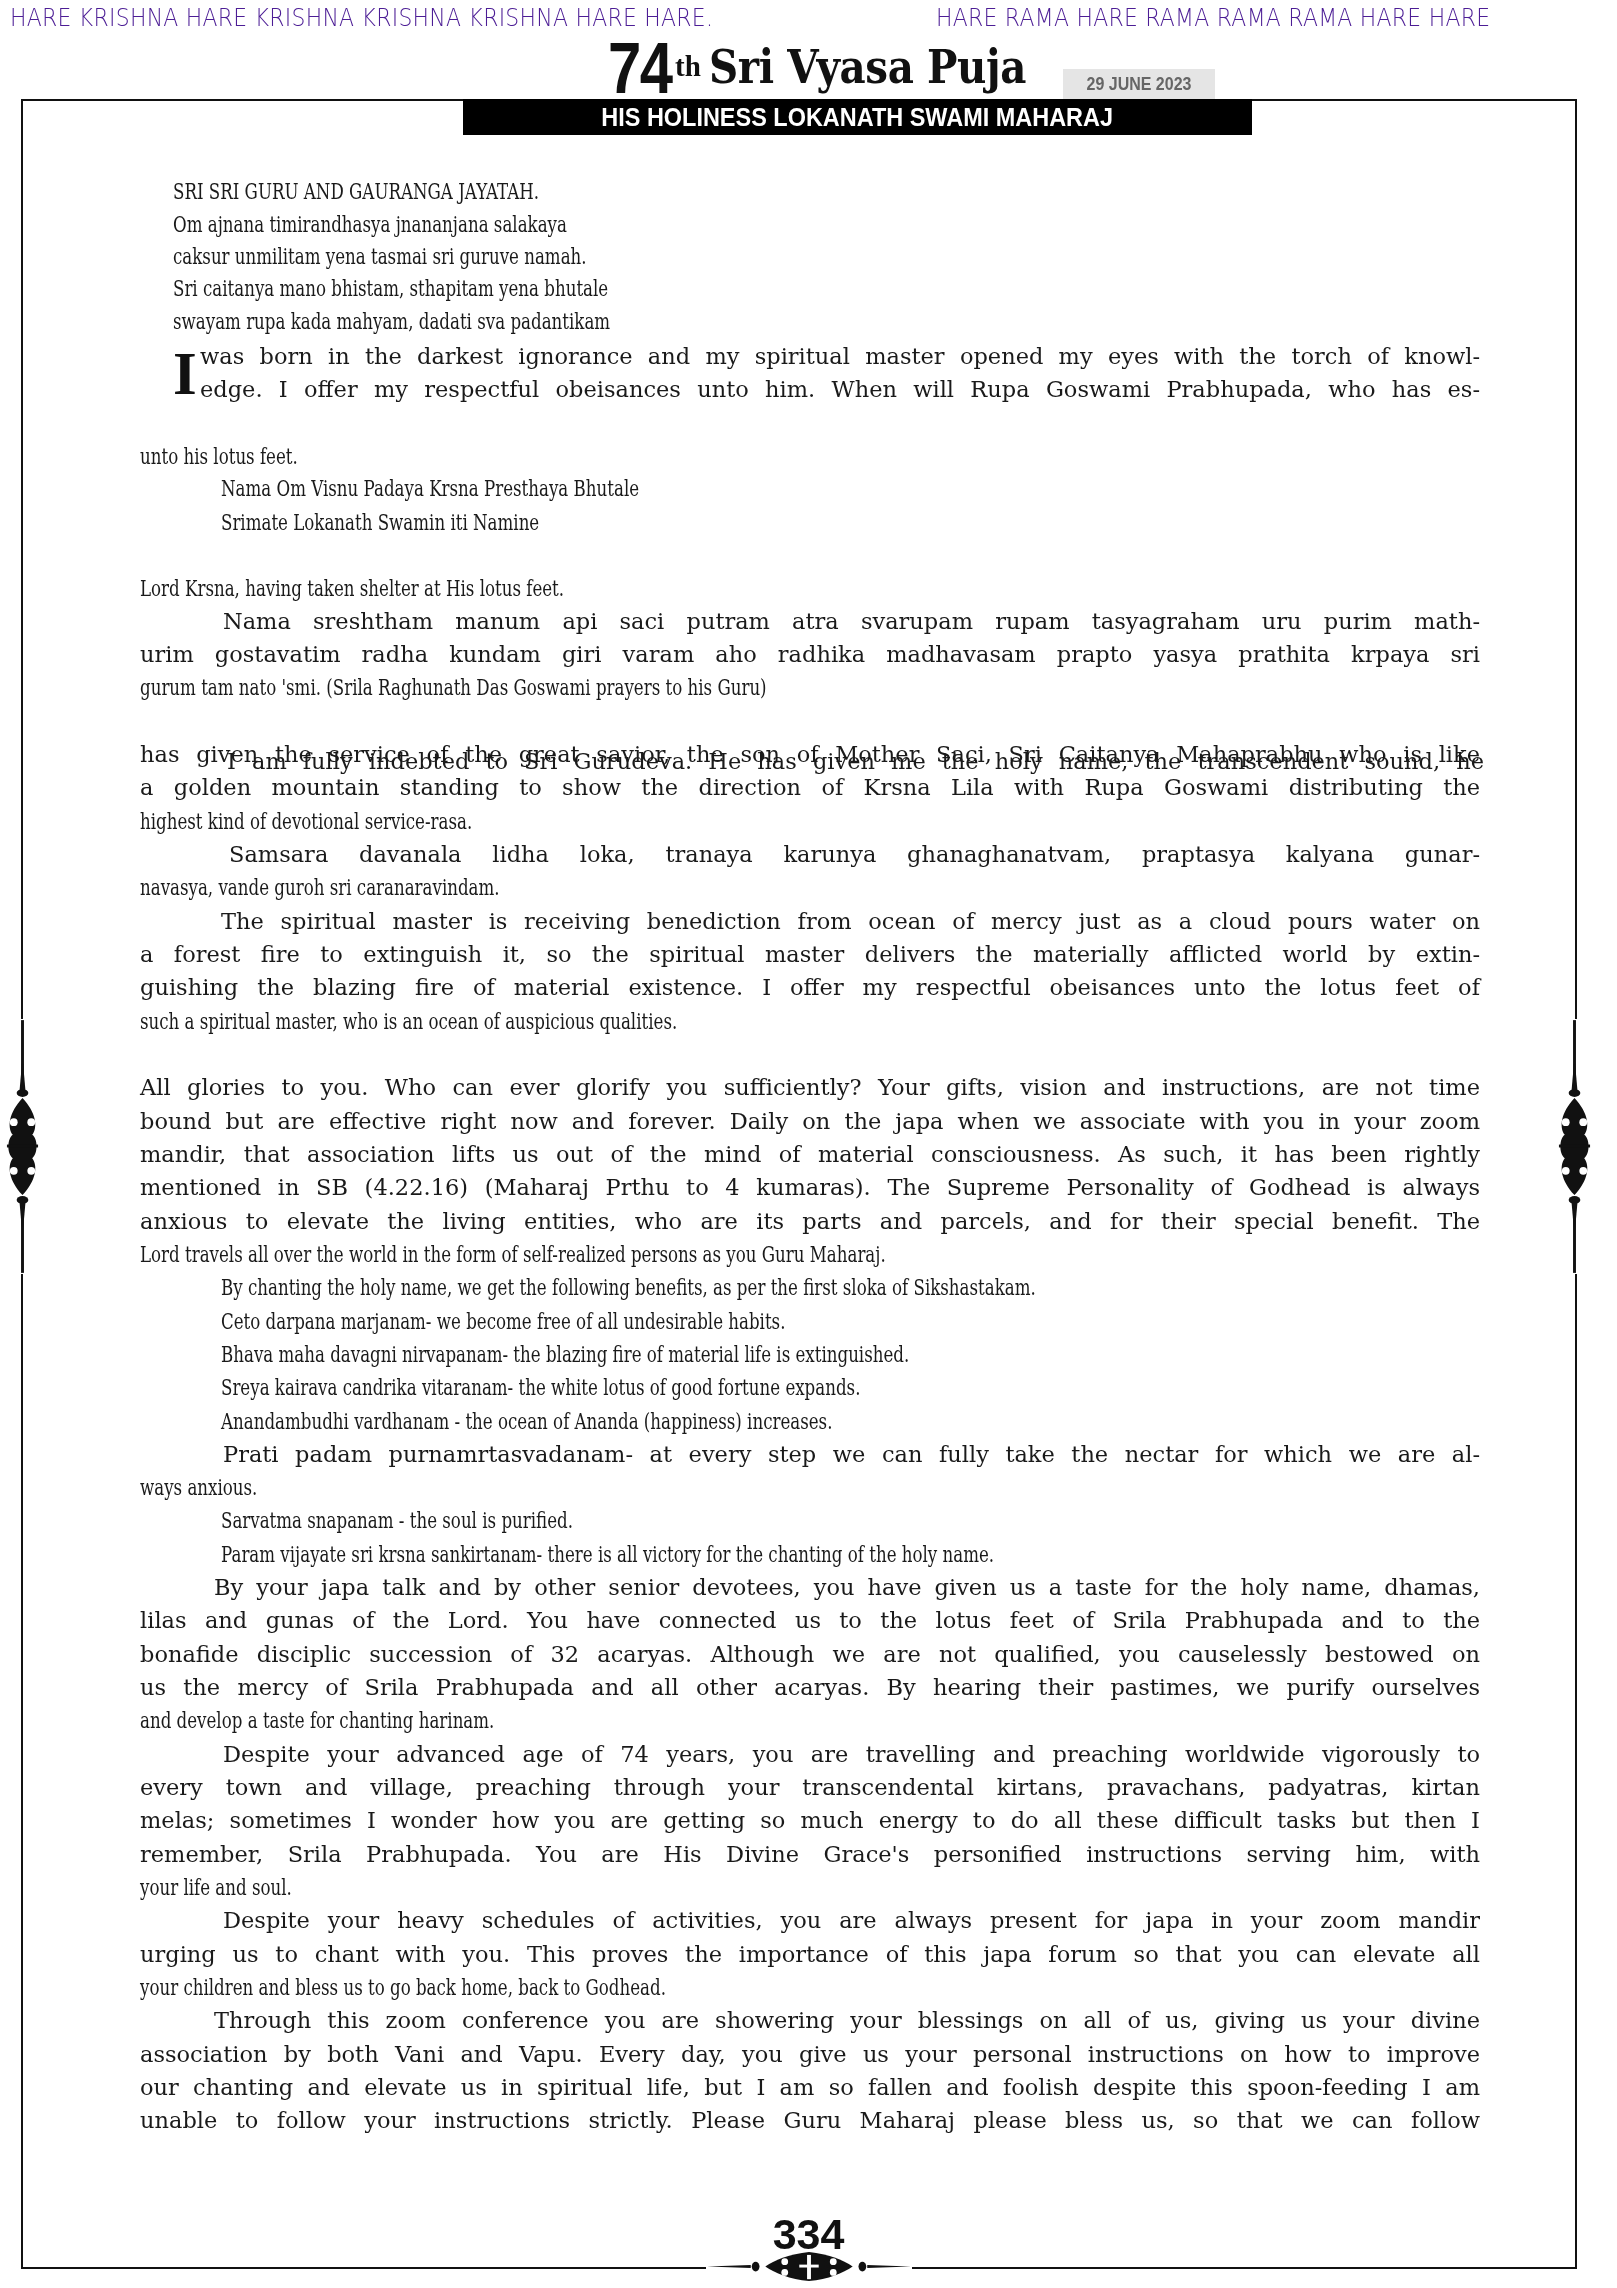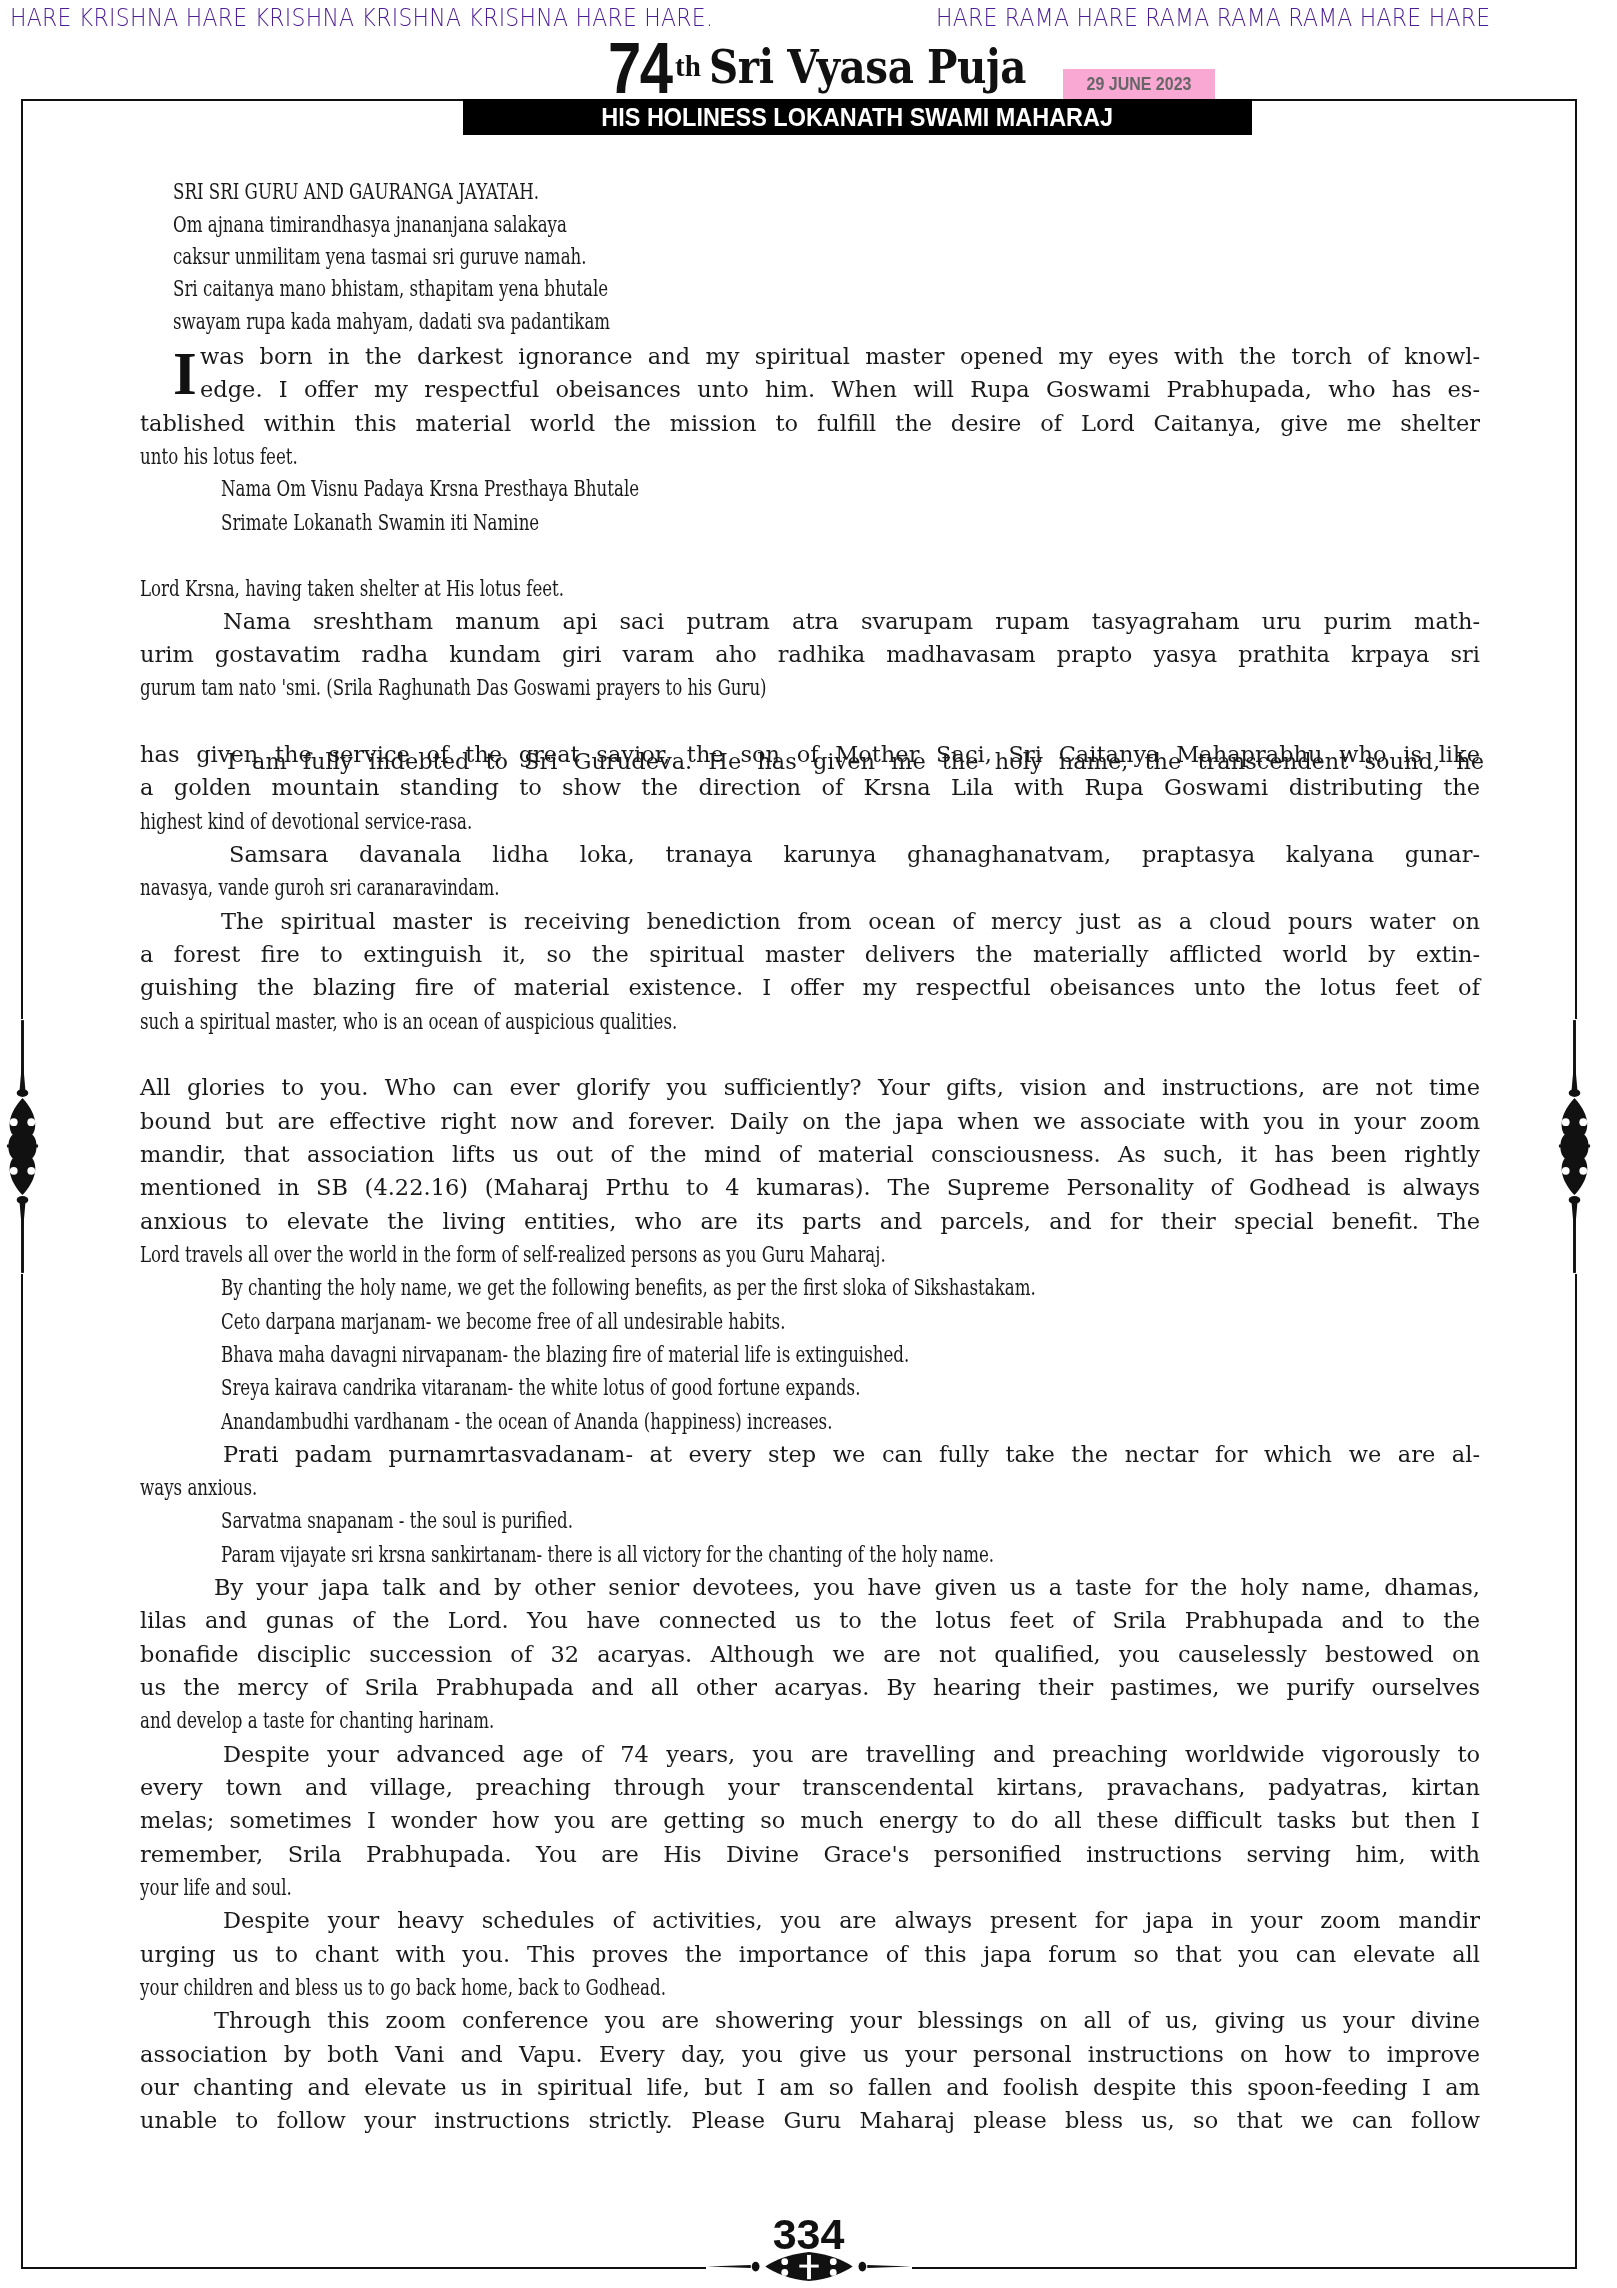--- a/index.html
+++ b/index.html
@@ -5,21 +5,21 @@
   html, body { margin:0; padding:0; background:#ffffff; }
   body { width:1617px; height:2289px; position:relative; overflow:hidden; font-family:"DejaVu Serif", serif; color:#111; }
   .mantra-header { position:absolute; left:0; top:2px; width:1617px; height:29px; font-family:"DejaVu Sans", sans-serif; font-size:25.5px; font-weight:200; letter-spacing:0.3px; color:#4c1d95; white-space:nowrap; }
   .mantra-header .m1 { position:absolute; left:9.8px; top:0; transform:scaleX(0.86); transform-origin:left top; }
   .mantra-header .m2 { position:absolute; left:936px; top:0; transform:scaleX(0.86); transform-origin:left top; }
 
   .title-wrap { position:absolute; left:608px; top:35px; height:65px; white-space:nowrap; }
   .title-num { position:absolute; left:0; top:0; font-family:"Liberation Sans", sans-serif; font-weight:900; font-size:73px; line-height:65px; transform:scaleX(0.82); transform-origin:left top; letter-spacing:-2px; }
   .title-sup { position:absolute; left:67px; top:19px; font-family:"Liberation Serif", serif; font-weight:bold; font-size:29px; line-height:25.5px; }
   .title-text { position:absolute; left:101px; top:2px; font-family:"DejaVu Serif", serif; font-weight:bold; font-size:47px; line-height:59px; transform:scaleX(0.86); transform-origin:left top; letter-spacing:-0.5px; }
-  .title-date { position:absolute; left:1063px; top:69px; width:152px; height:30px; background:#f9a8d4; color:#666; font-family:"Liberation Sans", sans-serif; font-weight:bold; font-size:18.6px; line-height:30px; text-align:center; }
+  .title-date { position:absolute; left:1063px; top:69px; width:152px; height:30px; background:#e5e5e5; color:#666; font-family:"Liberation Sans", sans-serif; font-weight:bold; font-size:18.6px; line-height:30px; text-align:center; }
   .title-date span { display:inline-block; transform:scaleX(0.86); }
 
   .frame { position:absolute; left:20.6px; top:99px; width:1552px; height:2166px; border:2.9px solid #111; box-sizing:content-box; }
   .banner { position:absolute; left:463px; top:99px; width:789px; height:36px; background:#000; color:#fff; font-family:"Liberation Sans", sans-serif; font-weight:bold; font-size:25.5px; line-height:36px; text-align:center; white-space:nowrap; }
   .banner span { display:inline-block; transform:scaleX(0.92); }
 
   .side-orn { position:absolute; width:35px; height:255px; }
   .side-orn.left { left:4.9px; top:1019px; }
   .side-orn.right { left:1557px; top:1019px; }
   .frame-gap-l { position:absolute; left:17.6px; top:1019px; width:9.8px; height:255px; background:#fff; }
@@ -85,21 +85,20 @@
 
 <div class="body-text">
   <span class="dropcap">I</span>
 <div class="ln" style="left: 173px; top: 177px; transform: scaleX(0.74);">SRI SRI GURU AND GAURANGA JAYATAH.</div>
     <div class="ln" style="left: 173px; top: 210px; transform: scaleX(0.74);">Om ajnana timirandhasya jnananjana salakaya</div>
     <div class="ln" style="left: 173px; top: 242px; transform: scaleX(0.74);">caksur unmilitam yena tasmai sri guruve namah.</div>
     <div class="ln" style="left: 173px; top: 274px; transform: scaleX(0.74);">Sri caitanya mano bhistam, sthapitam yena bhutale</div>
     <div class="ln" style="left: 173px; top: 307px; transform: scaleX(0.74);">swayam rupa kada mahyam, dadati sva padantikam</div>
     <div class="ln just" style="left: 200px; top: 342px; transform: scaleX(1); width: 1280px; white-space: normal;">was born in the darkest ignorance and my spiritual master opened my eyes with the torch of knowl-</div>
     <div class="ln just" style="left: 200px; top: 375px; transform: scaleX(1); width: 1280px; white-space: normal;">edge. I offer my respectful obeisances unto him. When will Rupa Goswami Prabhupada, who has es-</div>
-    <div class="ln just" style="left: 140px; top: 409px; transform: scaleX(1); width: 1340px; white-space: normal;">tablished within this material world the mission to fulfill the desire of Lord Caitanya, give me shelter</div>
     <div class="ln" style="left: 140px; top: 442px; transform: scaleX(0.74);">unto his lotus feet.</div>
     <div class="ln" style="left: 221px; top: 474px; transform: scaleX(0.74);">Nama Om Visnu Padaya Krsna Presthaya Bhutale</div>
     <div class="ln" style="left: 221px; top: 508px; transform: scaleX(0.74);">Srimate Lokanath Swamin iti Namine</div>
     <div class="ln" style="left: 140px; top: 574px; transform: scaleX(0.74);">Lord Krsna, having taken shelter at His lotus feet.</div>
     <div class="ln just" style="left: 223px; top: 607px; transform: scaleX(1); width: 1257px; white-space: normal;">Nama sreshtham manum api saci putram atra svarupam rupam tasyagraham uru purim math-</div>
     <div class="ln just" style="left: 140px; top: 640px; transform: scaleX(1); width: 1340px; white-space: normal;">urim gostavatim radha kundam giri varam aho radhika madhavasam prapto yasya prathita krpaya sri</div>
     <div class="ln" style="left: 140px; top: 673px; transform: scaleX(0.74);">gurum tam nato 'smi. (Srila Raghunath Das Goswami prayers to his Guru)</div>
     <div class="ln just" style="left: 227px; top: 707px; transform: scaleX(1); width: 1257px; white-space: normal; margin-top: 40px;">I am fully indebted to Sri Gurudeva. He has given me the holy name, the transcendent sound, he</div>
     <div class="ln just" style="left: 140px; top: 740px; transform: scaleX(1); width: 1340px; white-space: normal;">has given the service of the great savior, the son of Mother Saci, Sri Caitanya Mahaprabhu who is like</div>
     <div class="ln just" style="left: 140px; top: 773px; transform: scaleX(1); width: 1340px; white-space: normal;">a golden mountain standing to show the direction of Krsna Lila with Rupa Goswami distributing the</div>

